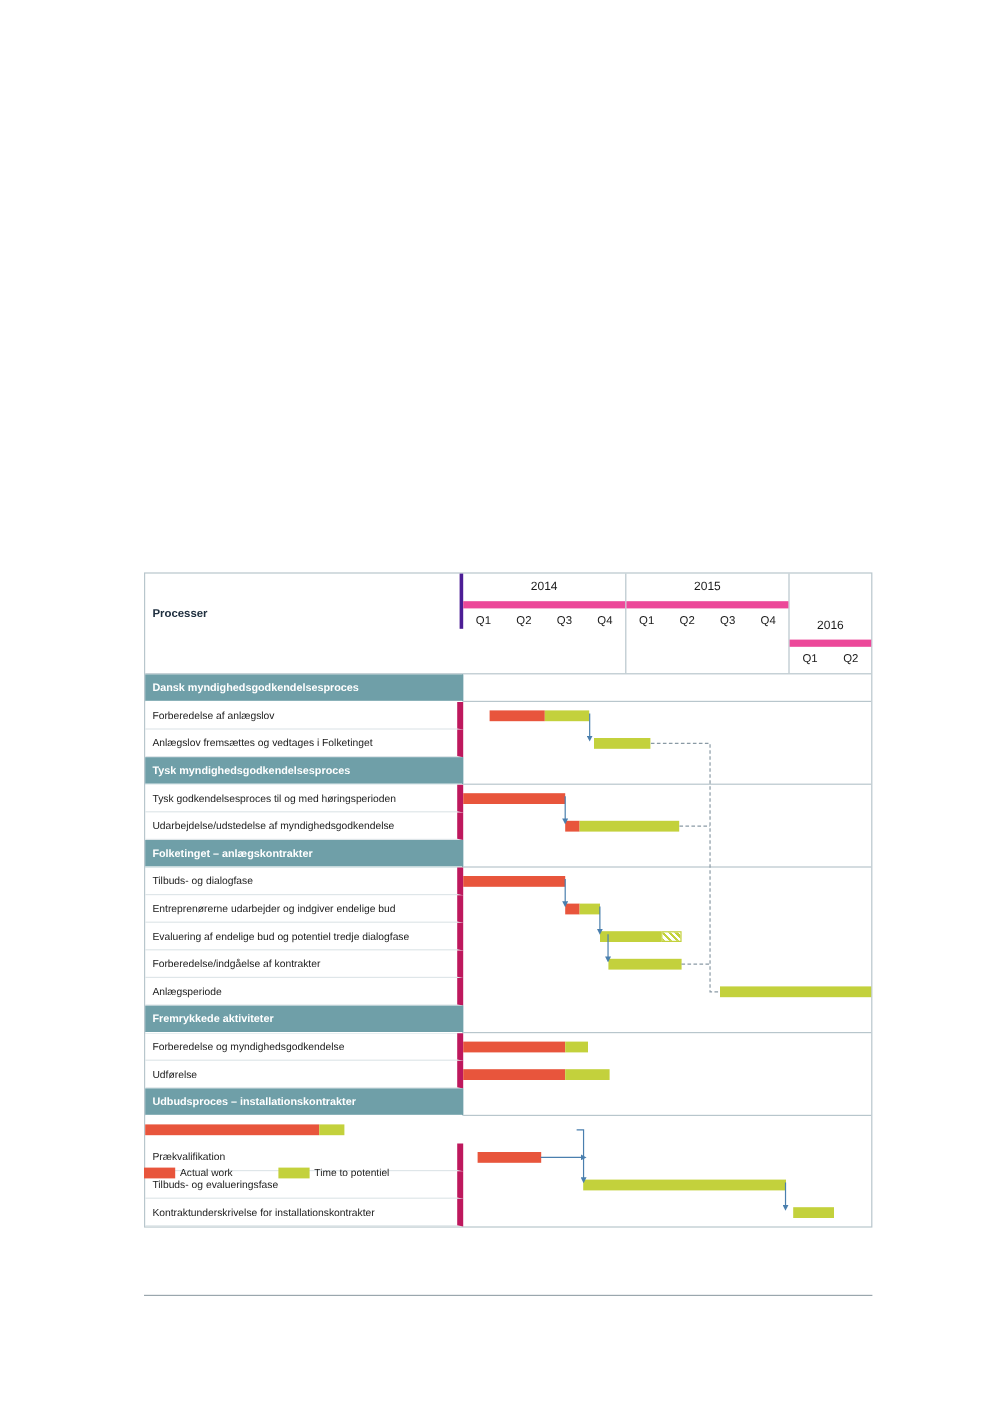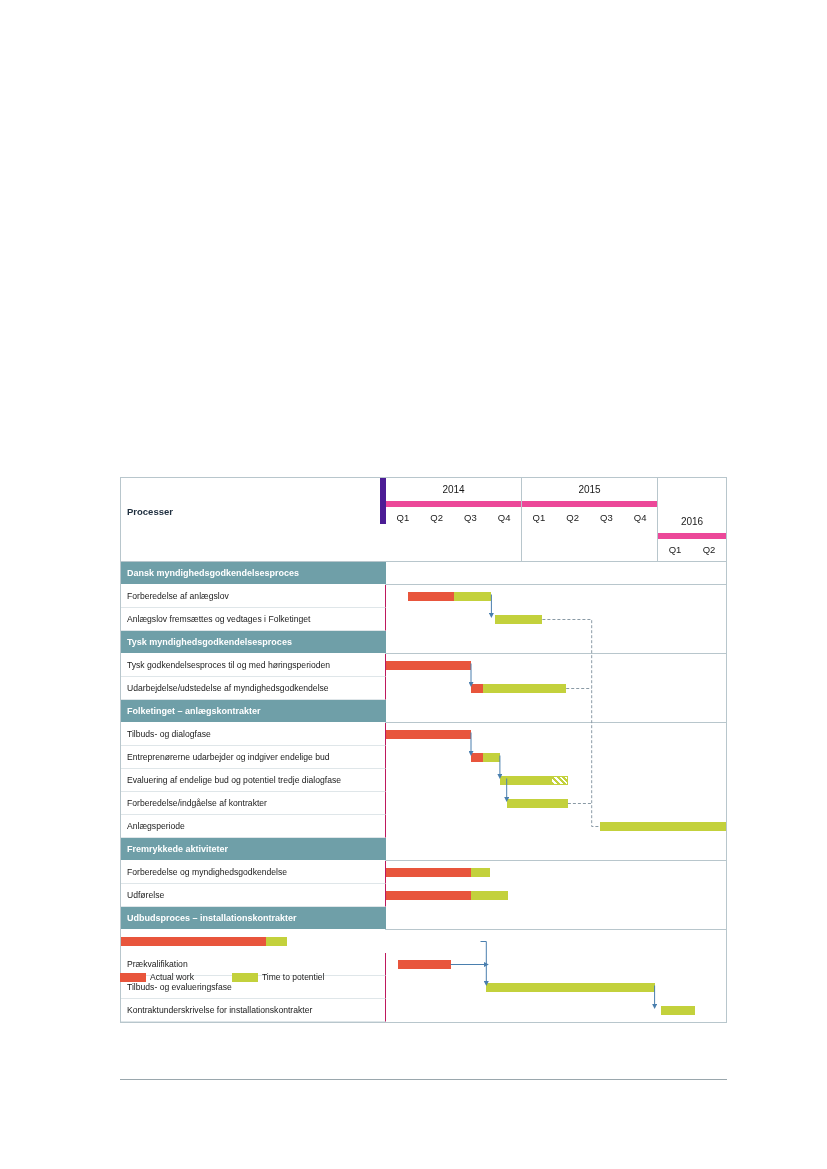--- a/index.html
+++ b/index.html
@@ -35,21 +35,21 @@
   }
 
   
   .g-head {
     display: flex;
     border-bottom: 1px solid #b8c6cc;
   }
   .g-head-label {
     width: 265px;
     box-sizing: border-box;
-    border-right: 6px solid #4c1d95;
+    border-right: 3px solid #4c1d95;
     display: flex;
     align-items: flex-end;
     padding: 0 0 7px 6px;
     font-size: 9.5px;
     font-weight: bold;
     color: #203040;
     height: 46px;
   }
   .g-head-years {
     flex: 1;
@@ -83,21 +83,21 @@
   
   .g-body { position: relative; }
 
   .grow {
     display: flex;
     height: 23px;
   }
   .grow .rlabel {
     width: 265px;
     box-sizing: border-box;
-    border-right: 1px solid #be185d;
+    border-right: 5px solid #be185d;
     border-bottom: 1px solid #dfe6e9;
     font-size: 8.6px;
     color: #1a1a1a;
     padding-left: 6px;
     display: flex;
     align-items: center;
   }
   .grow .rtrack {
     flex: 1;
     position: relative;

